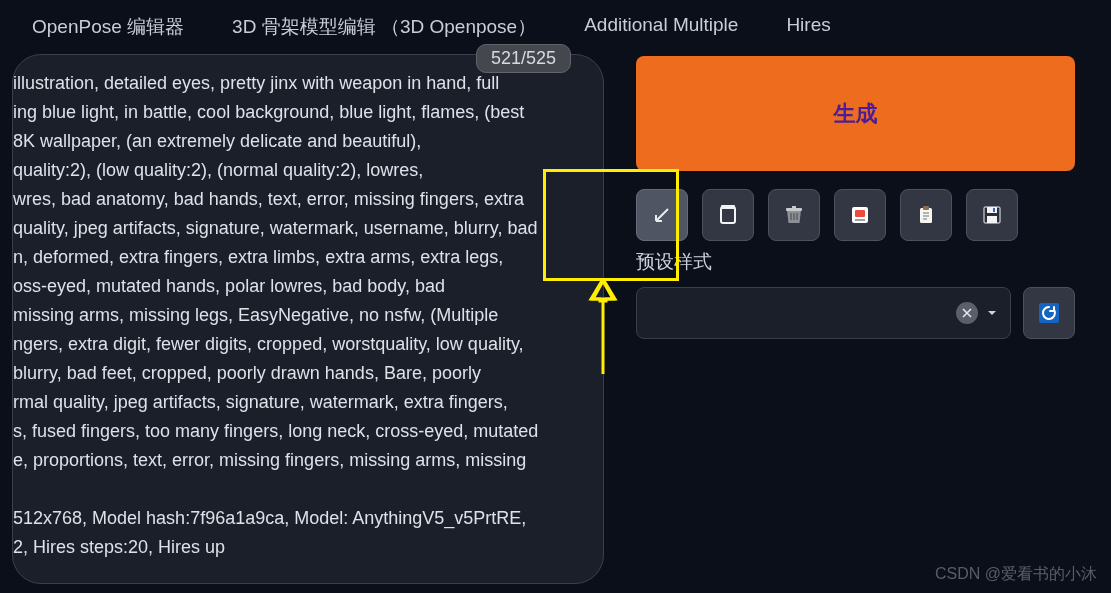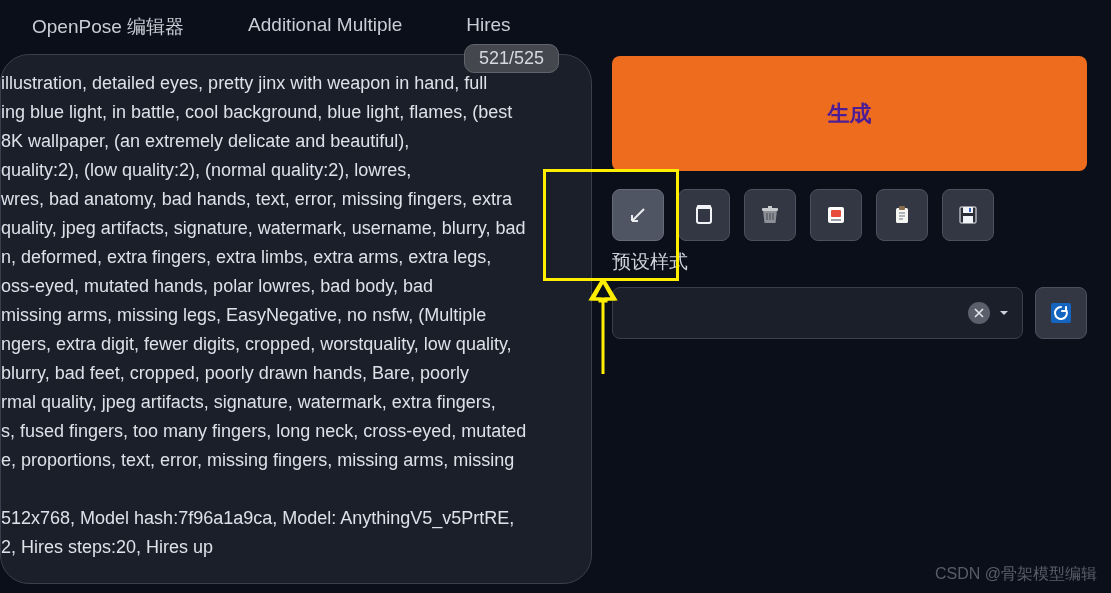--- a/index.html
+++ b/index.html
@@ -7,30 +7,30 @@
   width: 1111px;
   height: 593px;
   background: #0b0f19;
   font-family: -apple-system, "Segoe UI", "Microsoft YaHei", sans-serif;
   color: #c9cdd6;
   overflow: hidden;
   position: relative;
 }
 .tabs {
   display: flex;
-  gap: 64px;
+  gap: 48px;
   padding: 14px 32px;
   font-size: 19px;
   color: #c9cdd6;
 }
 .tab { cursor: pointer; white-space: nowrap; }
 .content {
   display: flex;
-  gap: 20px;
-  padding: 0 4px;
+  gap: 32px;
+  padding: 0 16px;
 }
 .left-col {
   width: 588px;
   flex-shrink: 0;
   position: relative;
 }
 .counter {
   position: absolute;
   top: -10px;
   left: 460px;
@@ -149,20 +149,21 @@
   color: #6c707a;
   opacity: 0.8;
 }
 svg { display:block; }
 </style>
 </head>
 <body>
 
 <div class="tabs">
   <div class="tab">OpenPose 编辑器</div>
+  <div class="tab">3D 骨架模型编辑 （3D Openpose）</div>
   <div class="tab">Additional Multiple</div>
   <div class="tab">Hires</div>
 </div>
 
 <div class="content">
   <div class="left-col">
     <div class="counter">521/525</div>
     <div class="prompt-box" style="white-space:pre-line;border-radius:29px;"> illustration, detailed eyes, pretty jinx with weapon in hand, full
 ing blue light, in battle, cool background, blue light, flames, (best
  8K wallpaper, (an extremely delicate and beautiful),
@@ -252,13 +253,13 @@
     </div>
   </div>
 </div>
 
 <div class="yellow-box yb1"></div>
 <svg class="arrow" width="30" height="95" viewBox="0 0 30 95">
   <path d="M15 95 L15 20 M15 0 L3 20 L12 20 L12 22 L18 22 L18 20 L27 20 Z" fill="none" stroke="#ffee00" stroke-width="3"></path>
   <path d="M15 2 L5 20 L25 20 Z" fill="none" stroke="#ffee00" stroke-width="3"></path>
 </svg>
 
-<div class="watermark">CSDN @骨架模型编辑</div>
+<div class="watermark">CSDN @爱看书的小沐</div>
 
 </body></html>

